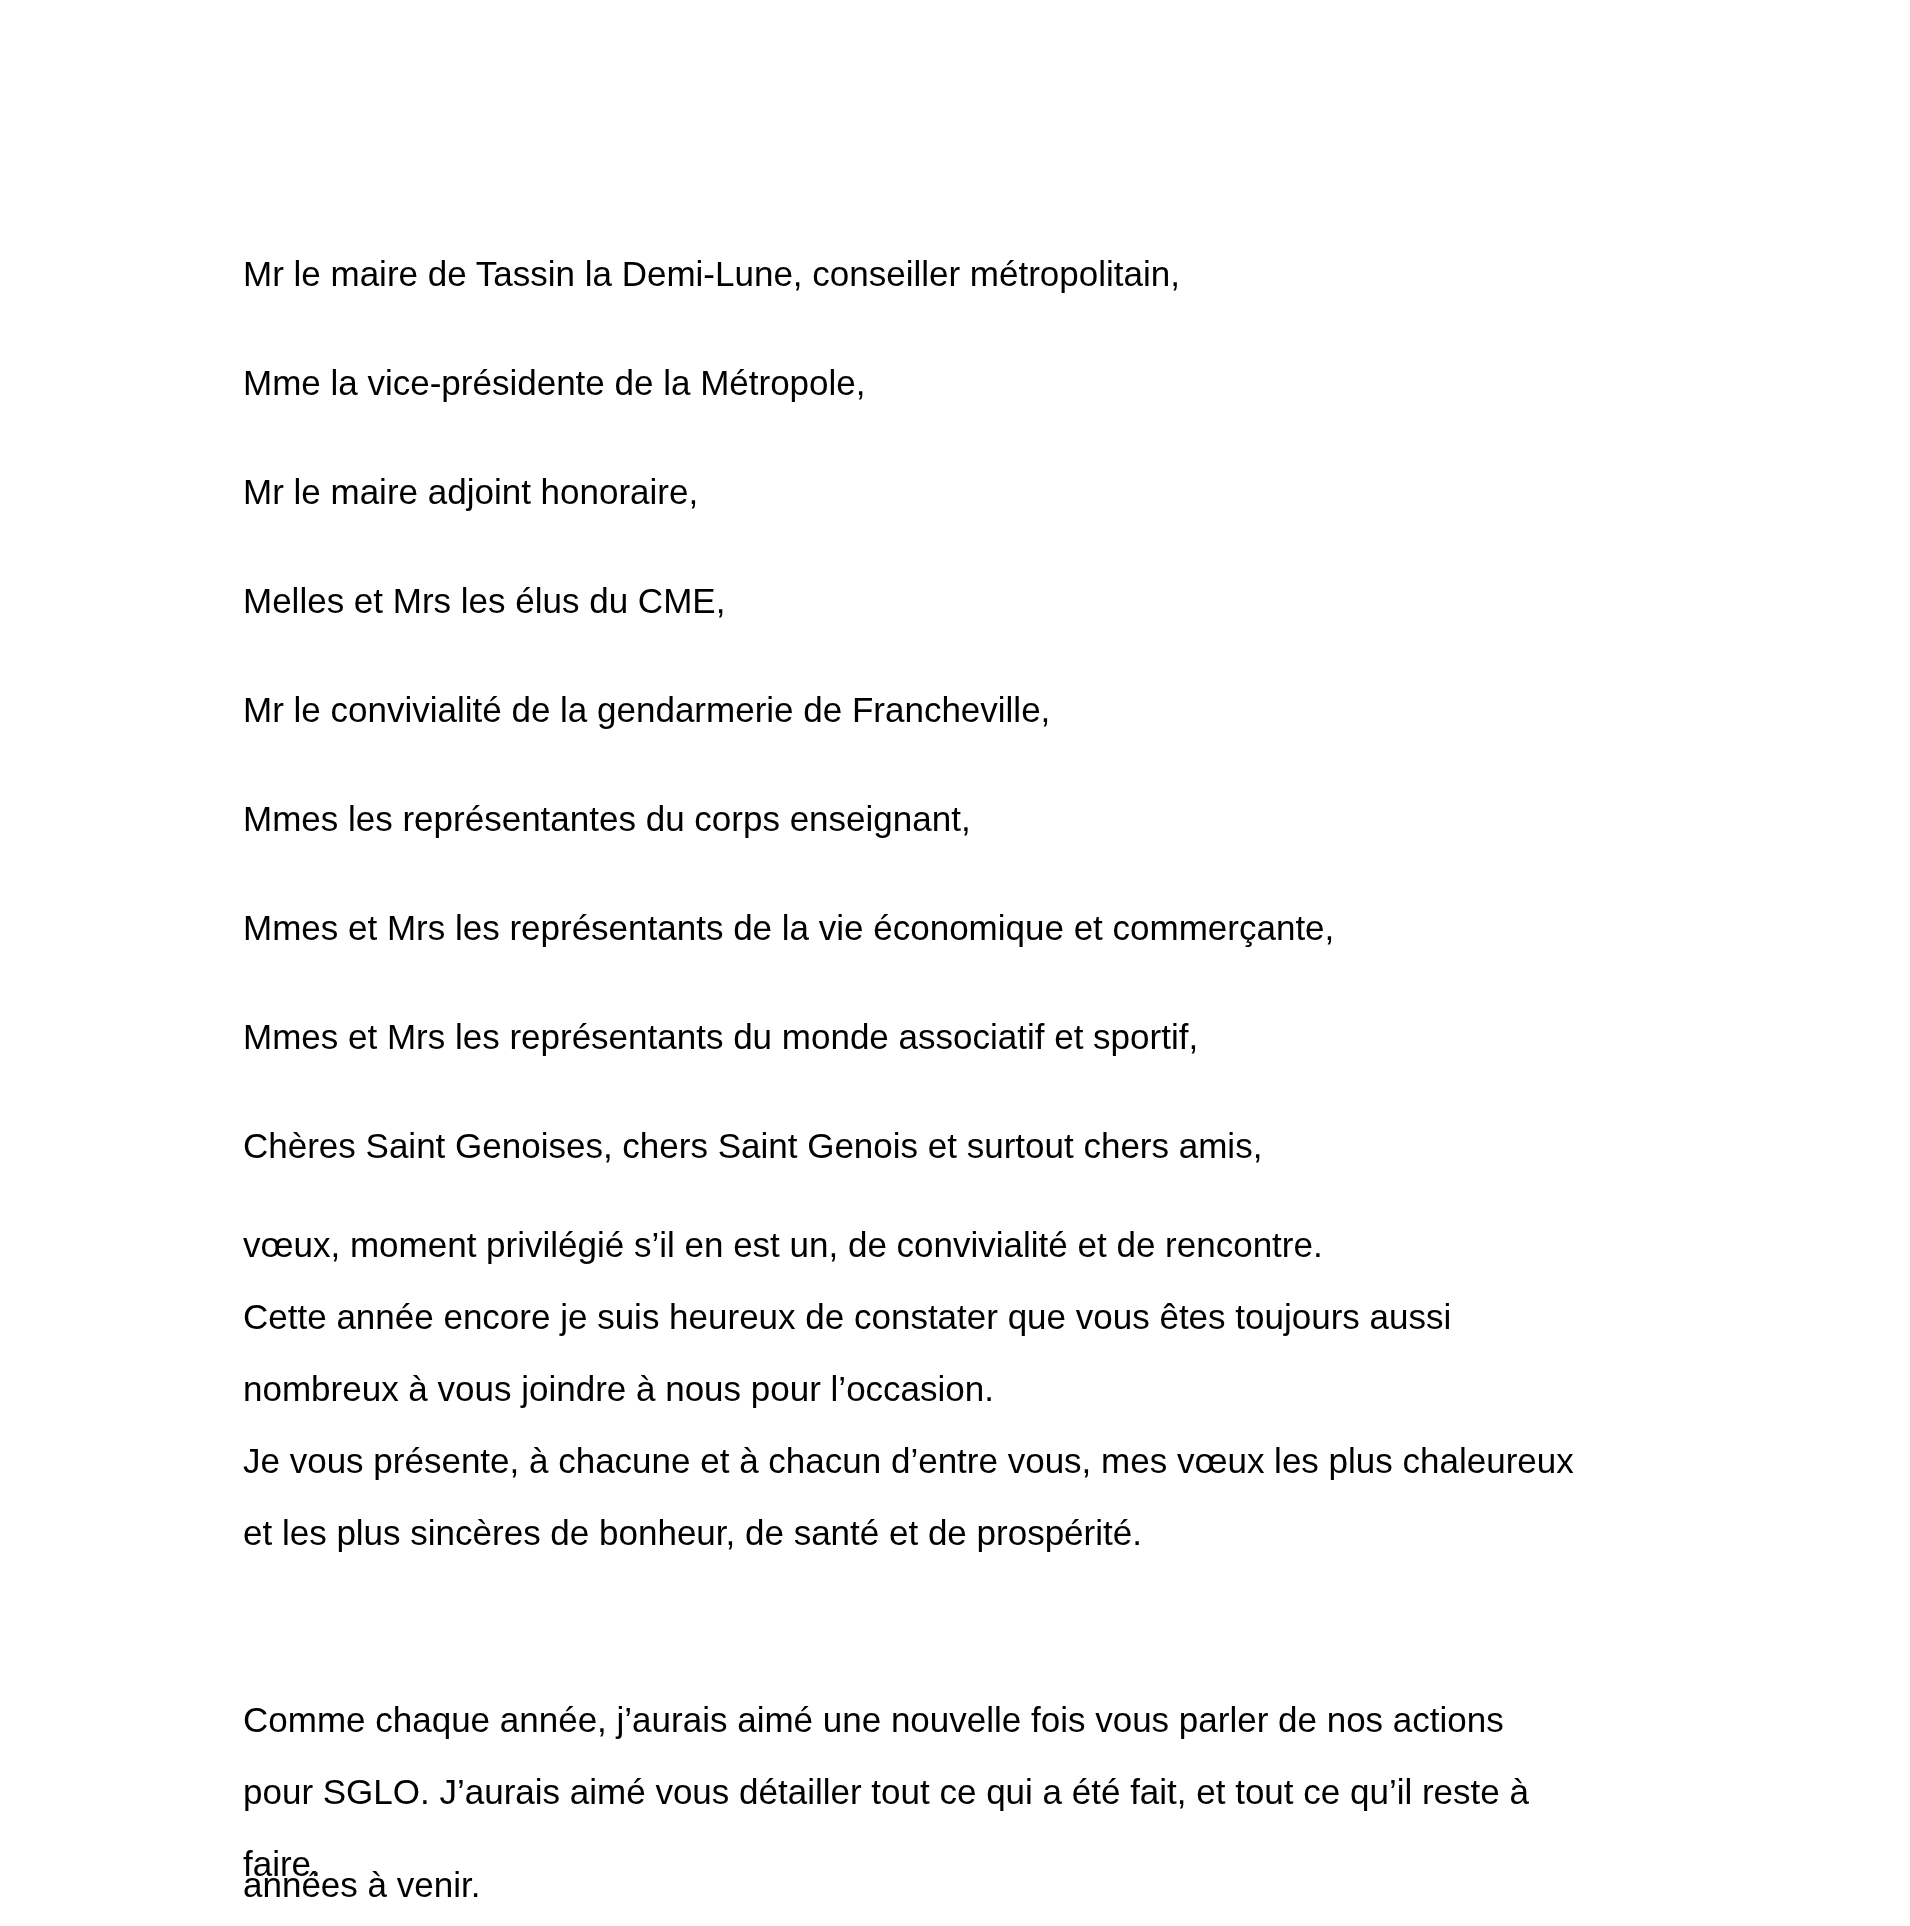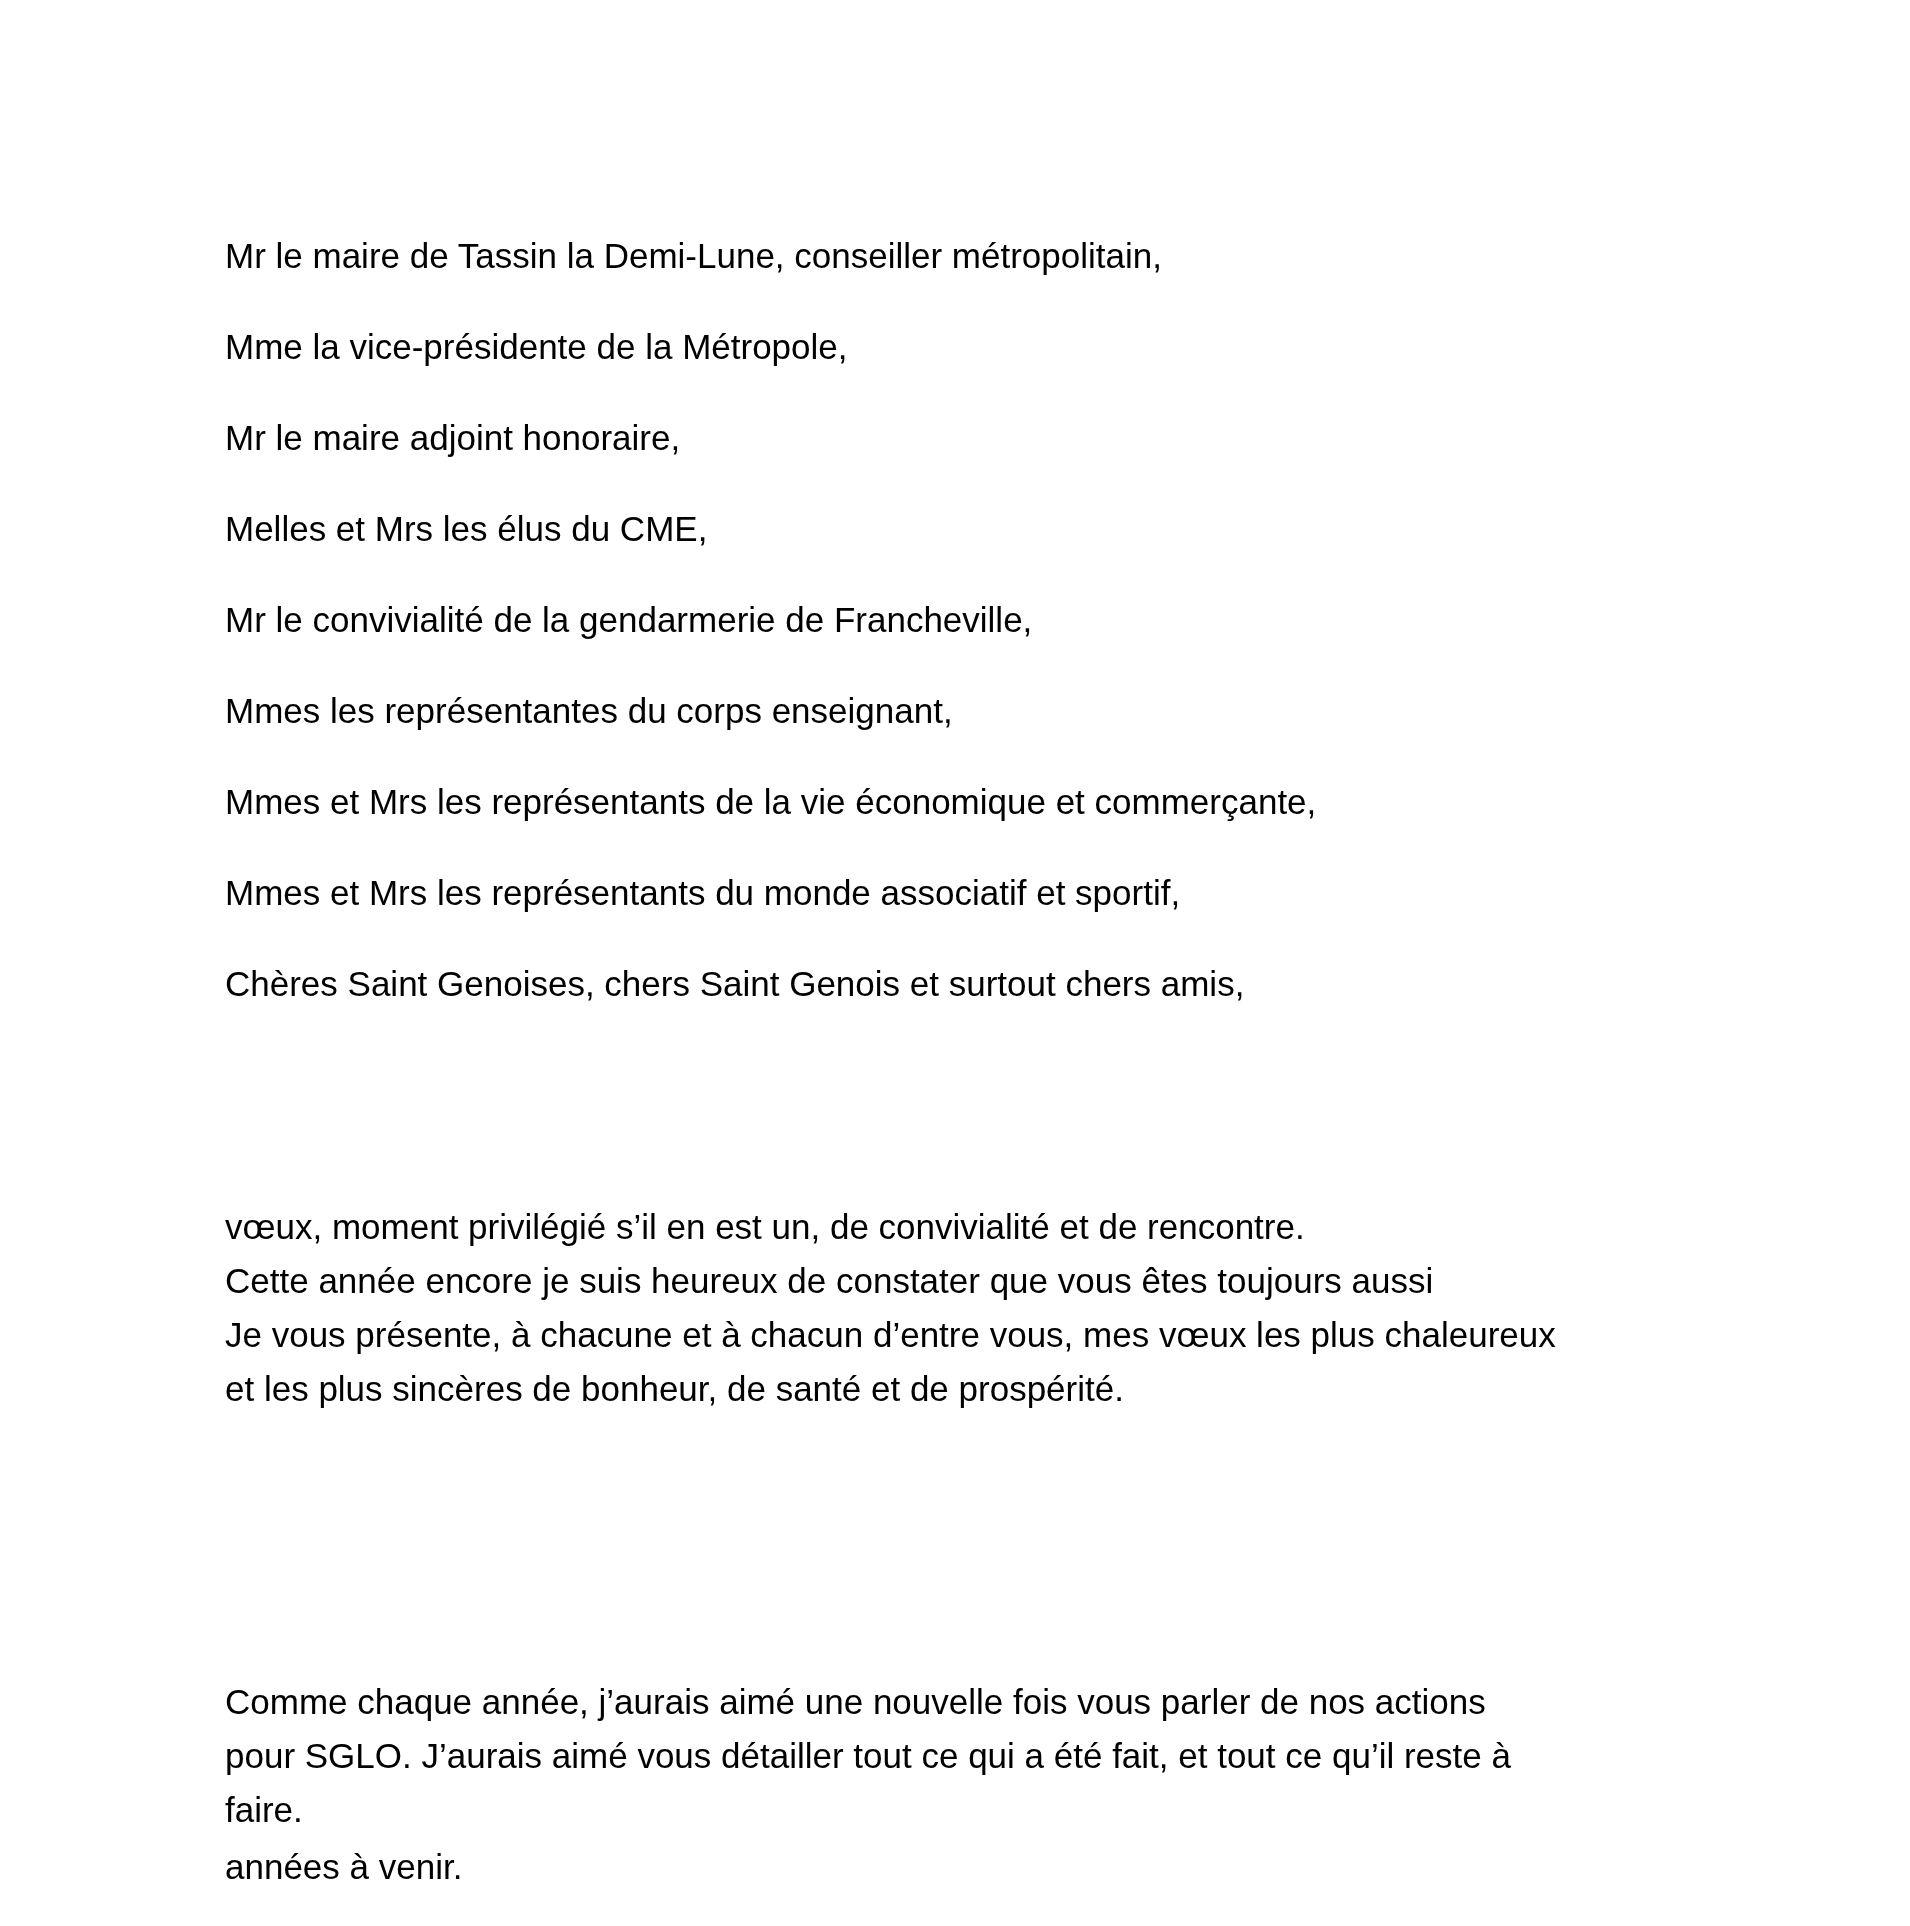--- a/index.html
+++ b/index.html
@@ -15,21 +15,21 @@
     overflow: hidden;
     font-family: "Liberation Sans", "DejaVu Sans", sans-serif;
     color: #000000;
   }
   .block {
     position: absolute;
     left: 225px;
     right: 200px;
   }
   .line {
-    margin: 0;
+    margin: 18px;
     padding: 0;
     font-size: 35px;
     font-weight: 400;
     color: #000000;
     white-space: pre;
   }
   
   .salutations { top: 210px;  line-height: 91px; }
   
   .para-welcome    { top: 1200px; line-height: 54px; }
@@ -49,20 +49,21 @@
     <p class="line">Mr le convivialité de la gendarmerie de Francheville,</p>
     <p class="line">Mmes les représentantes du corps enseignant,</p>
     <p class="line">Mmes et Mrs les représentants de la vie économique et commerçante,</p>
     <p class="line">Mmes et Mrs les représentants du monde associatif et sportif,</p>
     <p class="line">Chères Saint Genoises, chers Saint Genois et surtout chers amis,</p>
   </div>
 
   <div class="block para-welcome">
     <p class="line">vœux, moment privilégié s’il en est un, de convivialité et de rencontre.</p>
     <p class="line">Cette année encore je suis heureux de constater que vous êtes toujours aussi</p>
+    <p class="line">nombreux à vous joindre à nous pour l’occasion.</p>
     <p class="line">Je vous présente, à chacune et à chacun d’entre vous, mes vœux les plus chaleureux</p>
     <p class="line">et les plus sincères de bonheur, de santé et de prospérité.</p>
   </div>
 
   <div class="block para-actions">
     <p class="line">Comme chaque année, j’aurais aimé une nouvelle fois vous parler de nos actions</p>
     <p class="line">pour SGLO. J’aurais aimé vous détailler tout ce qui a été fait, et tout ce qu’il reste à</p>
     <p class="line">faire.</p>
   </div>
 

